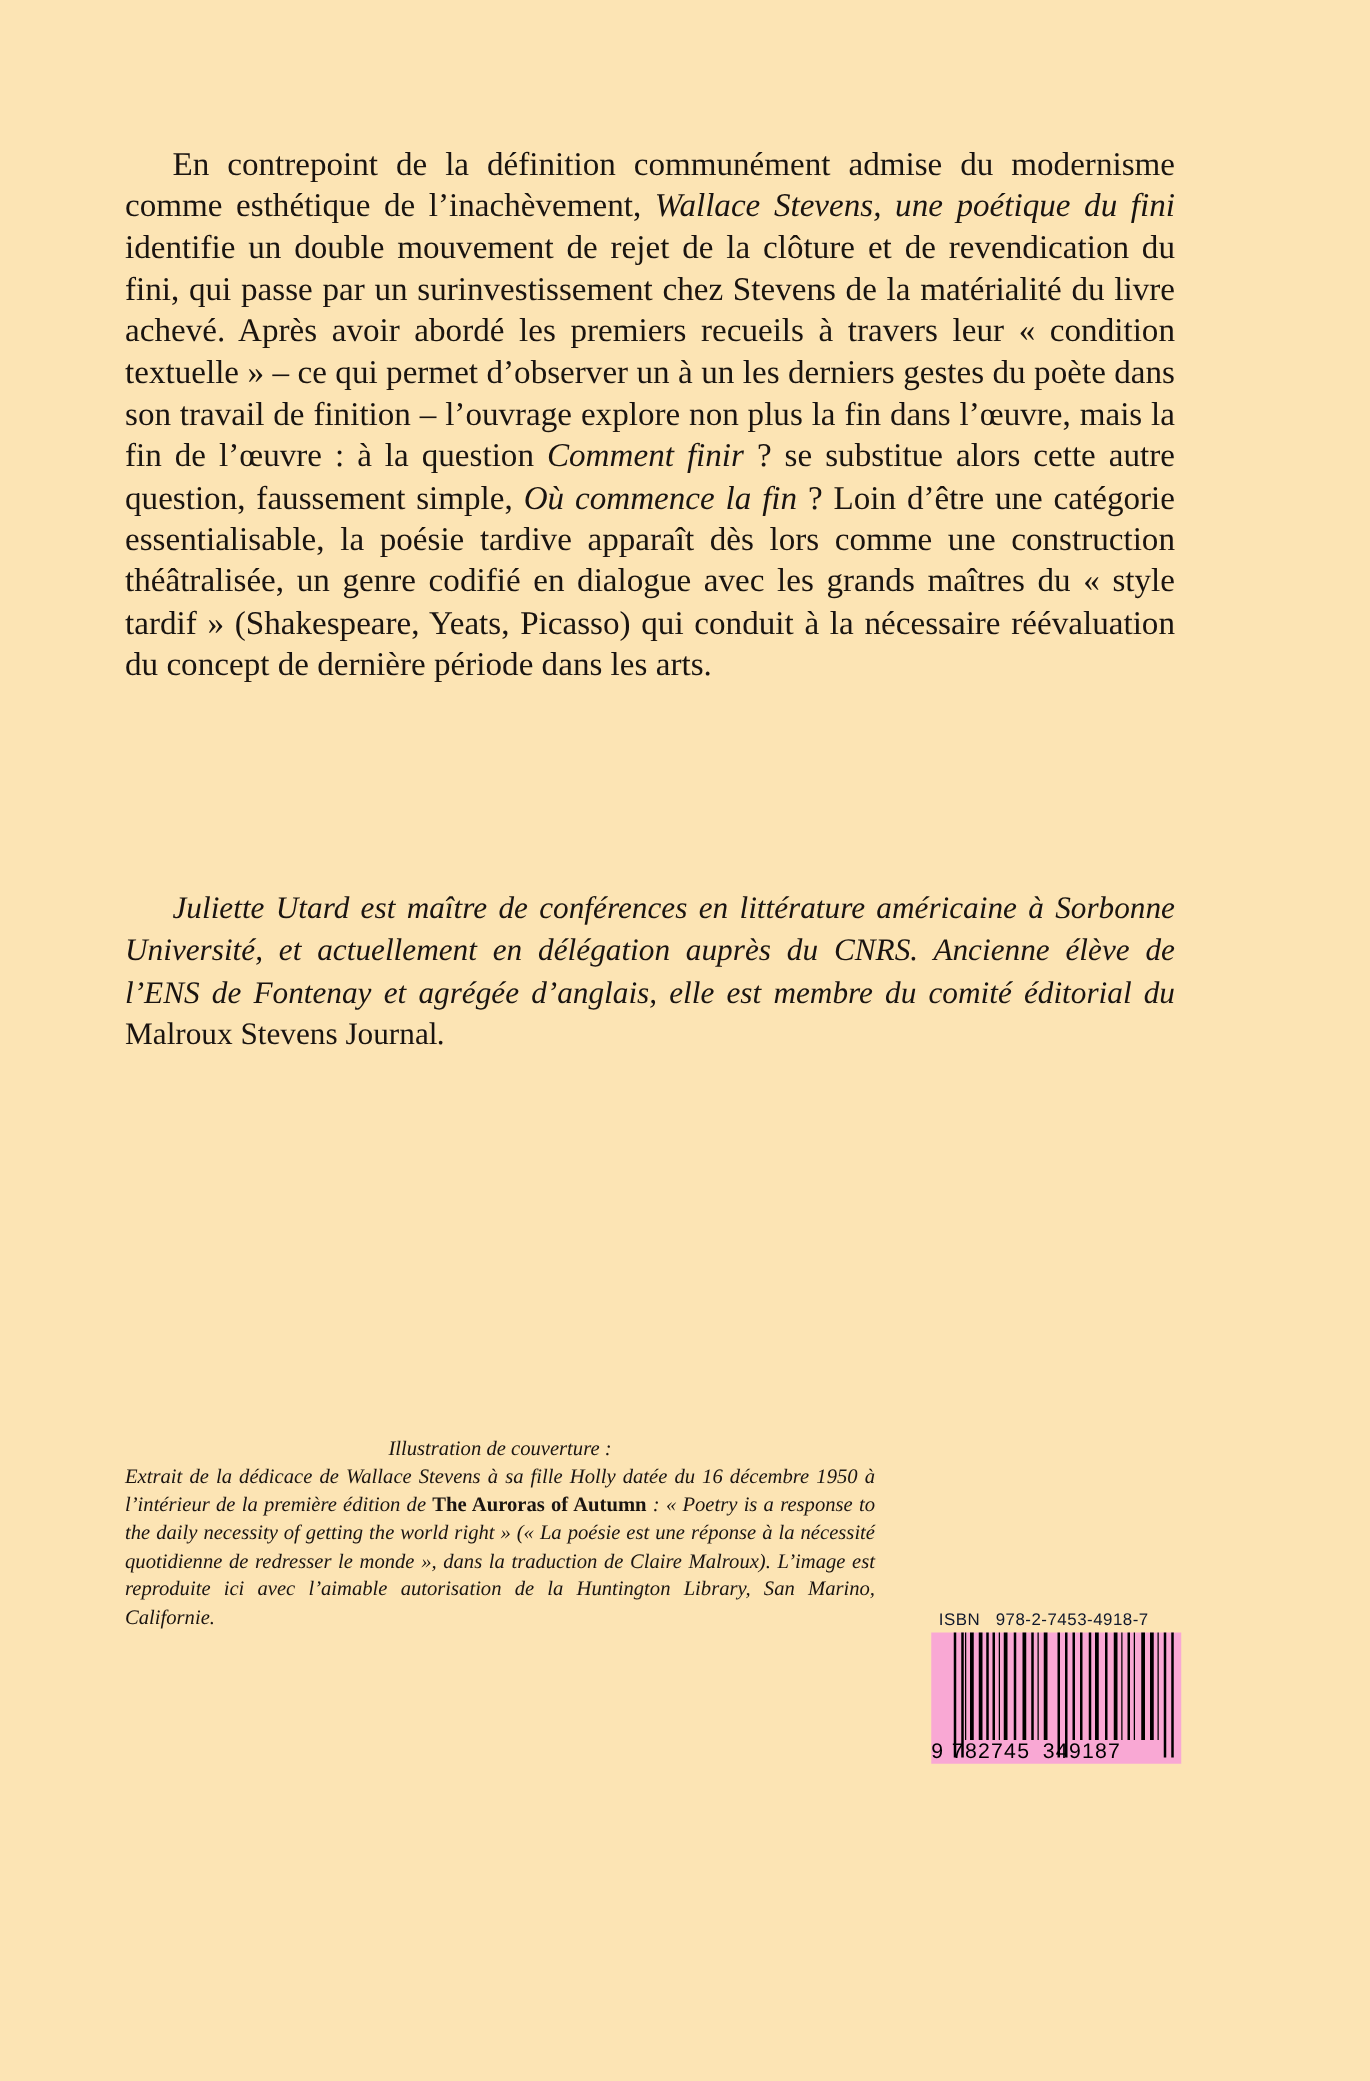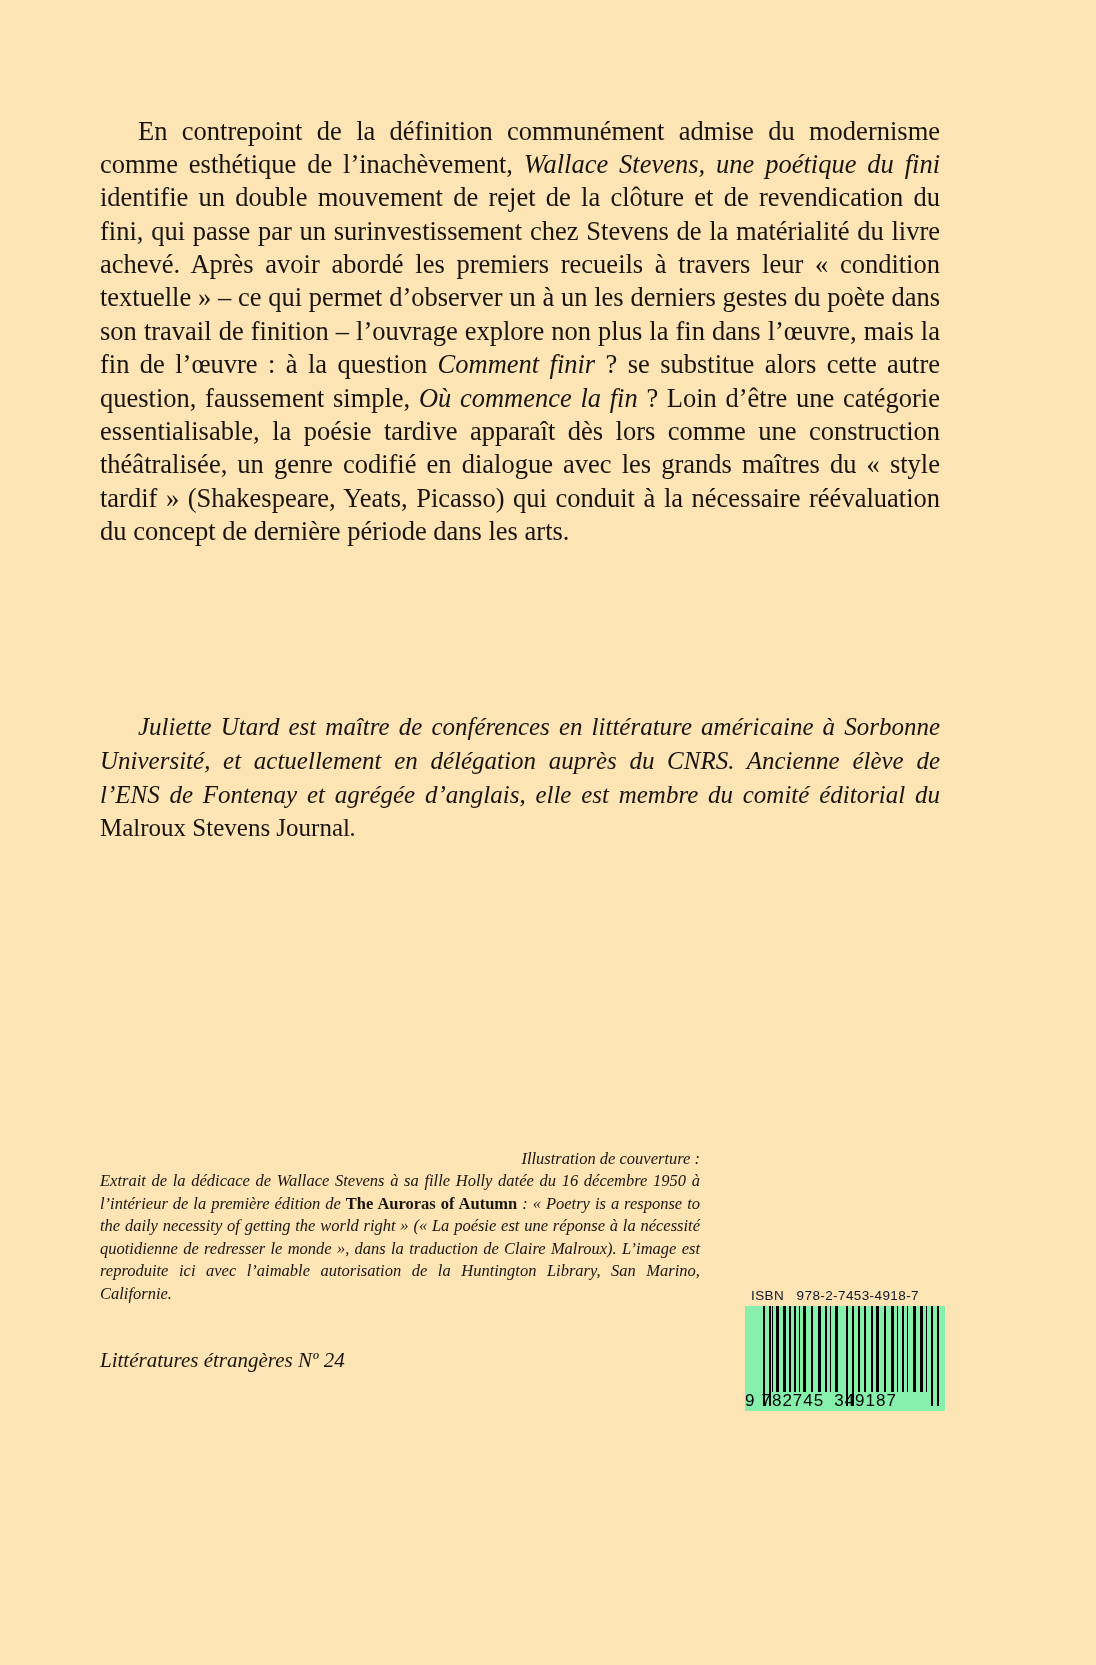--- a/index.html
+++ b/index.html
@@ -65,21 +65,21 @@
     line-height: 1.36;
     text-align: justify;
     font-style: italic;
   }
   .cover-note .roman {
     font-style: normal;
     font-weight: bold;
   }
   .cover-note .note-title {
     display: block;
-    text-align: right;
+    text-align: center;
   }
 
   .series {
     position: absolute;
     left: 100px;
     top: 1345px;
     width: 620px;
     font-size: 21px;
     line-height: 1.45;
     font-style: italic;
@@ -97,21 +97,21 @@
   }
   .isbn-label {
     font-family: "Liberation Sans", sans-serif;
     font-size: 13.5px;
     letter-spacing: 0.4px;
     color: #0f172a;
     padding-left: 6px;
     margin-bottom: 3px;
   }
   .barcode-box {
-    background: #86efac;
+    background: #f9a8d4;
     padding: 0;
     position: relative;
   }
   .bars {
     height: 86px;
     display: flex;
     align-items: flex-start;
     margin-left: 18px;
   }
   .bars i {
@@ -145,21 +145,20 @@
 
   <p class="blurb"><span>En contrepoint de la définition communément admise du modernisme comme esthétique de l’inachèvement, </span><span class="it">Wallace Stevens, une poétique du fini</span><span> identifie un double mouvement de rejet de la clôture et de revendication du fini, qui passe par un surinvestissement chez Stevens de la matérialité du livre achevé. Après avoir abordé les premiers recueils à travers leur « condition textuelle » – ce qui permet d’observer un à un les derniers gestes du poète dans son travail de finition – l’ouvrage explore non plus la fin dans l’œuvre, mais la fin de l’œuvre : à la question </span><span class="it">Comment finir</span><span> ? se substitue alors cette autre question, faussement simple, </span><span class="it">Où commence la fin</span><span> ? Loin d’être une catégorie essentialisable, la poésie tardive apparaît dès lors comme une construction théâtralisée, un genre codifié en dialogue avec les grands maîtres du « style tardif » (Shakespeare, Yeats, Picasso) qui conduit à la nécessaire réévaluation du concept de dernière période dans les arts.</span></p>
 
   <p class="bio"><span>Juliette Utard est maître de conférences en littérature américaine à Sorbonne Université, et actuellement en délégation auprès du CNRS. Ancienne élève de l’ENS de Fontenay et agrégée d’anglais, elle est membre du comité éditorial du </span><span class="roman">Malroux Stevens Journal</span><span>.</span></p>
 
   <div class="cover-note">
     <span class="note-title">Illustration de couverture :</span><span>Extrait de la dédicace de Wallace Stevens à sa fille Holly datée du 16 décembre 1950 à l’intérieur de la première édition de </span><span class="roman">The Auroras of Autumn</span><span> : « Poetry is a response to the daily necessity of getting the world right » (« La poésie est une réponse à la nécessité quotidienne de redresser le monde », dans la traduction de Claire Malroux). L’image est reproduite ici avec l’aimable autorisation de la Huntington Library, San Marino, Californie.</span>
   </div>
 
   <div class="series">
-    <div>Littératures étrangères Nº 24</div>
   </div>
 
   <div class="barcode-block">
     <div class="isbn-label">
       <span>ISBN</span>
       &nbsp;
       <span>978-2-7453-4918-7</span>
     </div>
     <div class="barcode-box">
       <div class="bars" id="bars">

